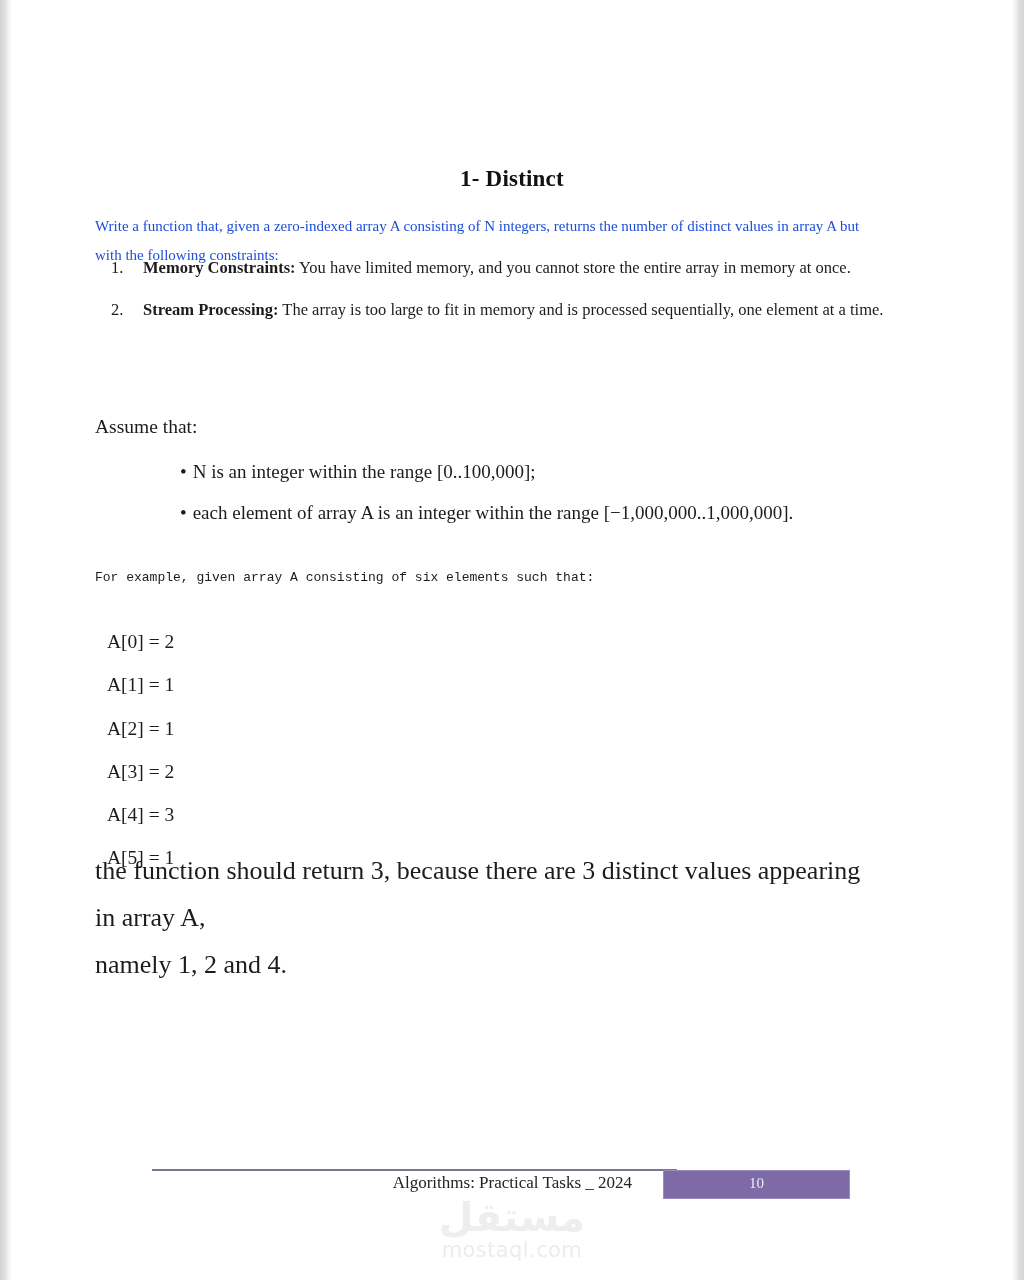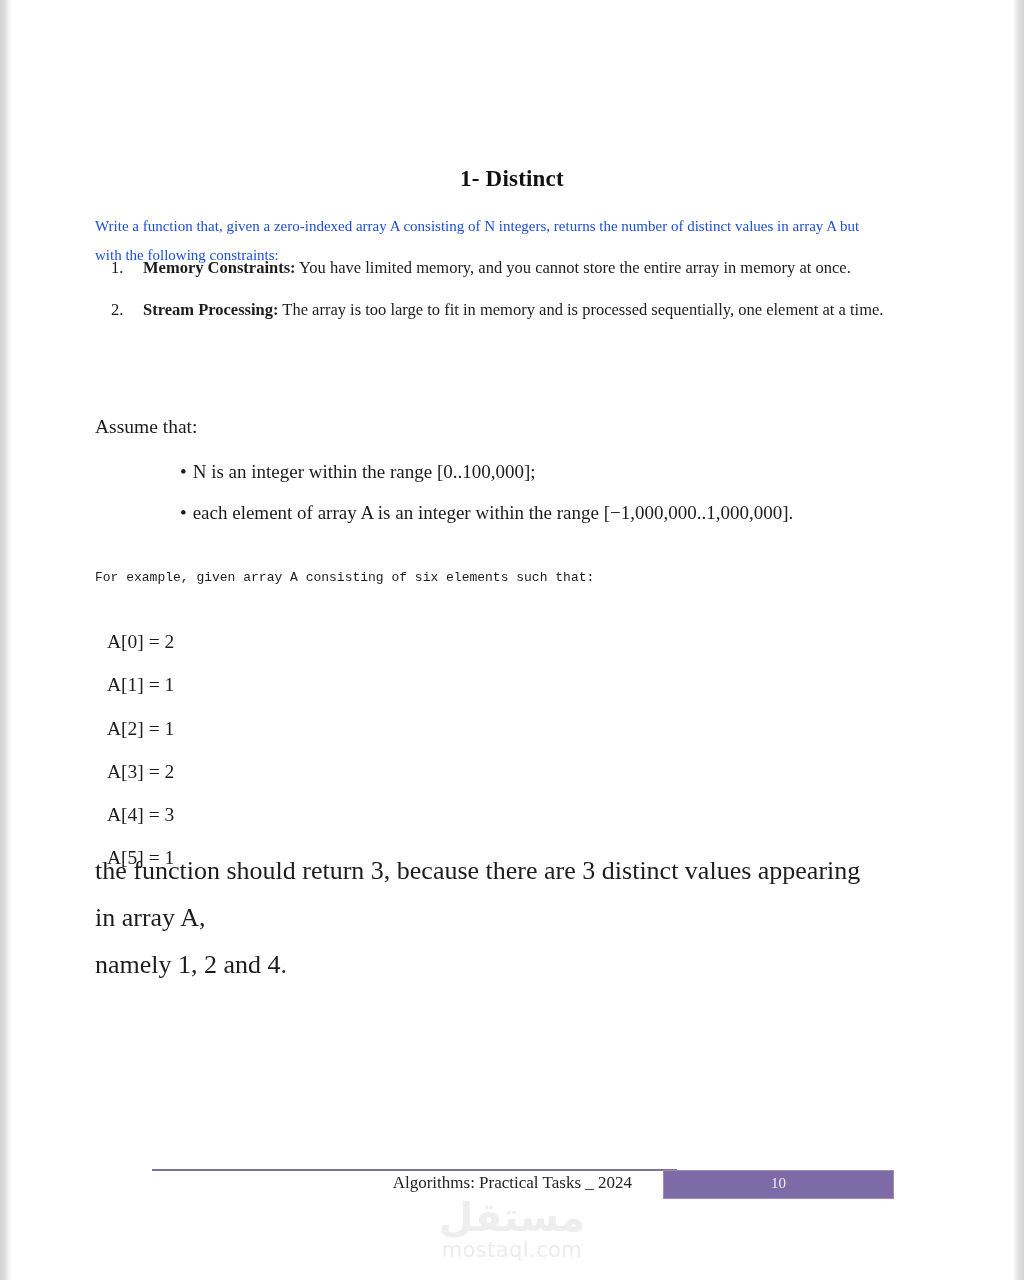--- a/index.html
+++ b/index.html
@@ -175,21 +175,21 @@
     left: 330px;
     width: 290px;
     text-align: right;
     font-size: 17px;
     color: #232323;
   }
   .footer-page-box {
     position: absolute;
     left: 651px;
     top: 1170px;
-    width: 231px;
+    width: 187px;
     height: 29px;
     background: #7e6aa6;
     border: 1px solid #9b8cbc;
     box-sizing: border-box;
   }
   .footer-page-num {
     position: absolute;
     left: 0;
     right: 0;
     top: 4px;

